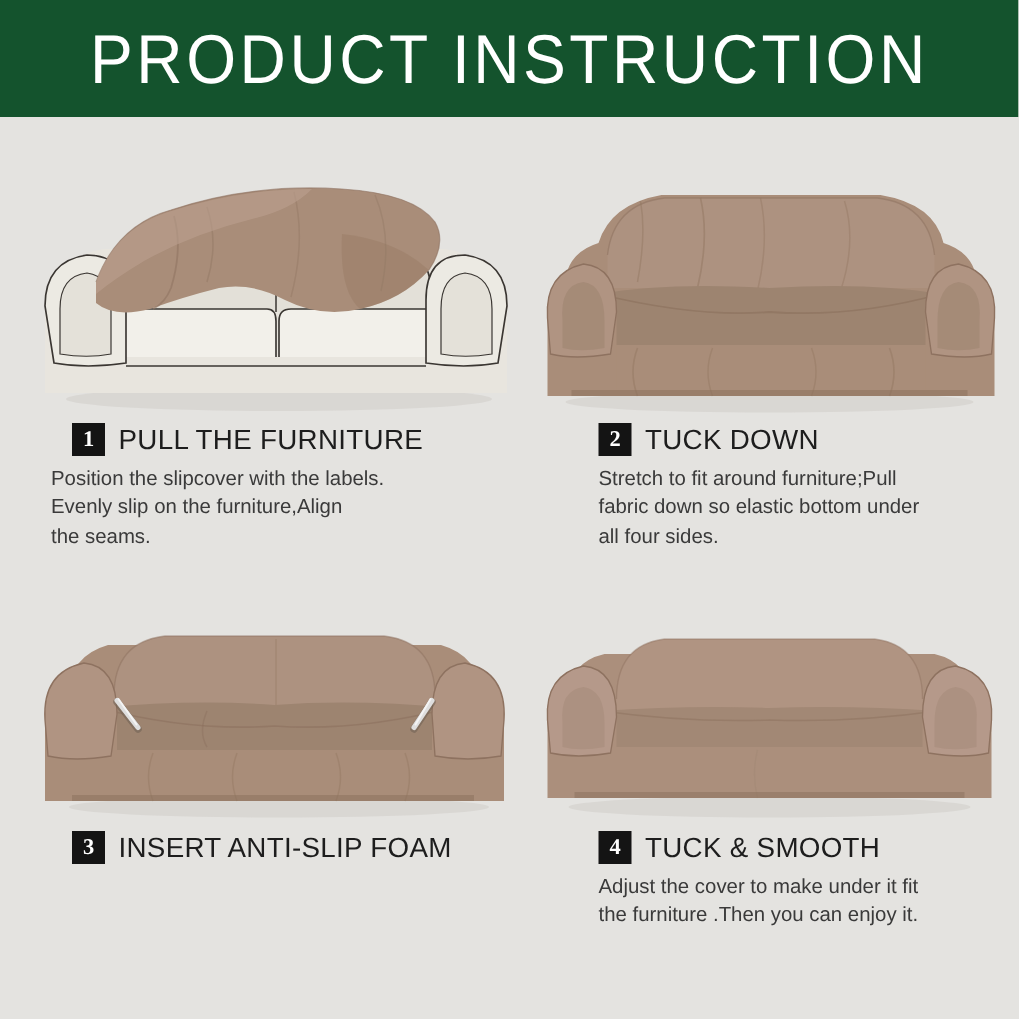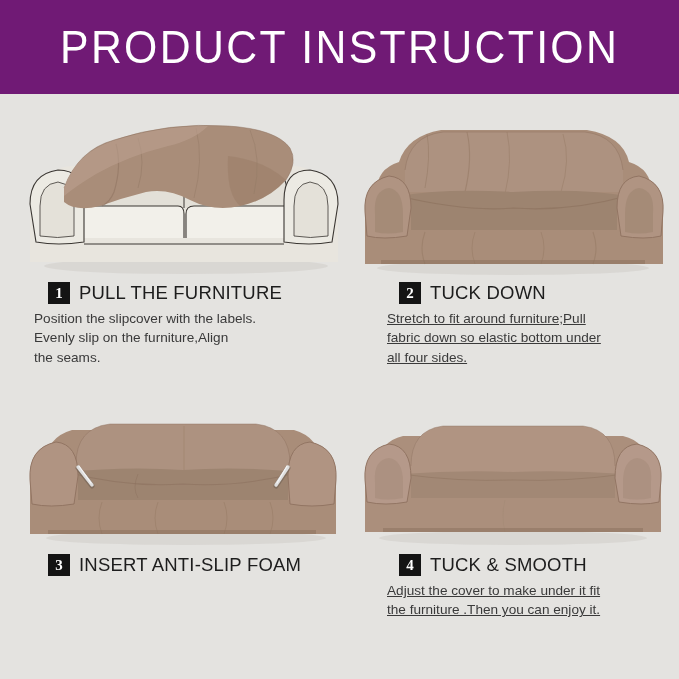--- a/index.html
+++ b/index.html
@@ -4,22 +4,22 @@
 <style>
   html,body{margin:0;padding:0;}
   body{
     width:679px;height:679px;
     background:#e4e3e0;
     font-family:"Liberation Sans", sans-serif;
     overflow:hidden;
     position:relative;
   }
   .header{
-    position:absolute;left:0;top:0;width:679px;height:94px;
-    background:#701a75;
+    position:absolute;left:0;top:0;width:679px;height:78px;
+    background:#14532d;
     display:flex;align-items:center;justify-content:center;
   }
   .header-title{
     color:#ffffff;
     font-size:46px;
     font-weight:400;
     letter-spacing:2.5px;
     transform:scaleX(0.93);
     white-space:nowrap;
     font-family:"Liberation Sans", sans-serif;
@@ -44,21 +44,21 @@
   }
   .step-title{
     font-size:18.5px;color:#1d1d1d;font-weight:400;letter-spacing:0.2px;
     white-space:nowrap;
   }
   .step-body{
     margin-left:16px;margin-right:4px;
     font-size:13.6px;line-height:1.42;color:#3a3a3a;
     white-space:pre-line;
   }
-  .c2 .step-body,.c4 .step-body{margin-left:20px;text-decoration:underline;}
+  .c2 .step-body,.c4 .step-body{margin-left:32px;}
 </style>
 </head>
 <body>
 
 <div class="header">
   <div class="header-title">PRODUCT INSTRUCTION</div>
 </div>
 
 <div class="grid">
 

